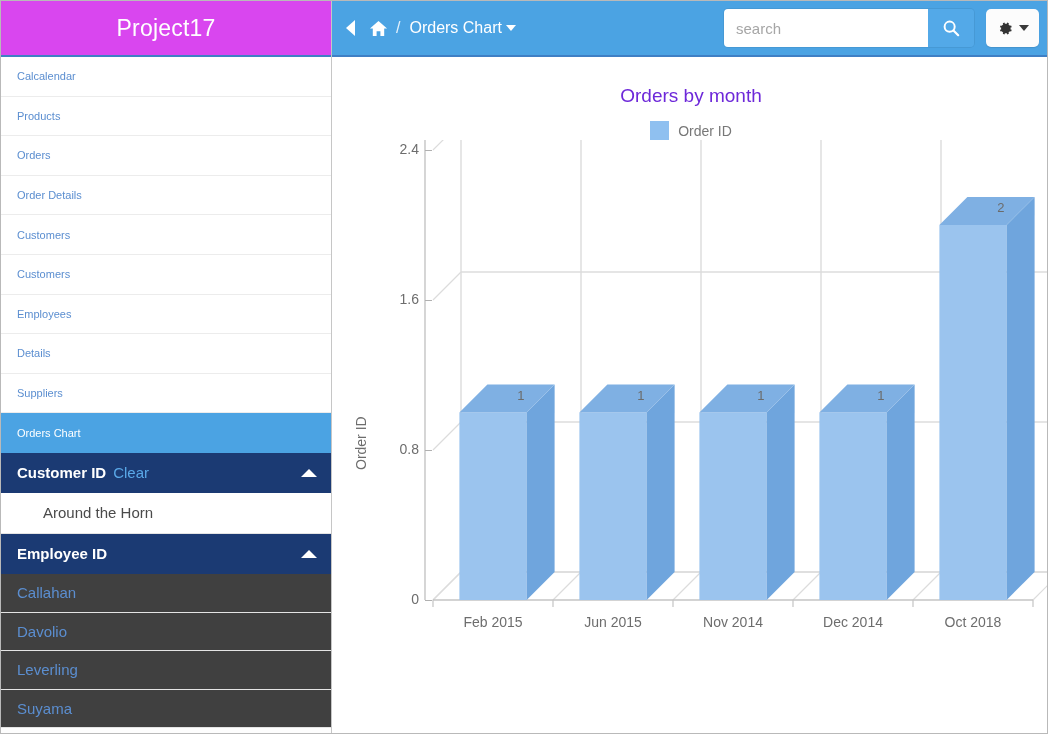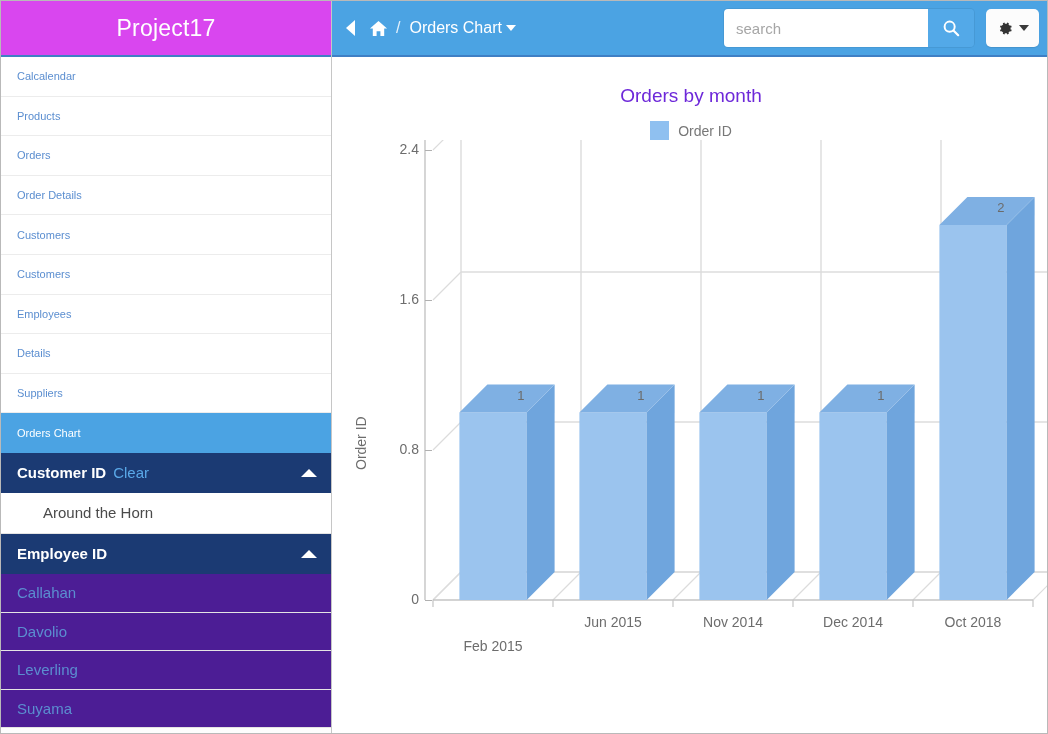--- a/index.html
+++ b/index.html
@@ -80,21 +80,21 @@
     background: #fff;
     border-bottom: 1px solid #e4e4e4;
     cursor: pointer;
   }
   .emp-item {
     height: 38.6px;
     display: flex; align-items: center;
     padding-left: 16px;
     font-size: 15px;
     color: #5b8ed0;
-    background: #4c1d95;
+    background: #404040;
     border-bottom: 1px solid #e4e4e4;
     cursor: pointer;
   }
 
   
   #topbar {
     position: absolute; left: 331px; top: 0;
     width: 717px; height: 56px;
     background: #4ba3e3;
     display: flex; align-items: center;
@@ -378,21 +378,21 @@
       <div id="overlay">
           <div class="ytick-mark" style="left: 92px; top: 460px;"></div>
           <div class="ytick" style="right: 630px; top: 451px;">0</div>
           <div class="ytick-mark" style="left: 92px; top: 310px;"></div>
           <div class="ytick" style="right: 630px; top: 301px;">0.8</div>
           <div class="ytick-mark" style="left: 92px; top: 160px;"></div>
           <div class="ytick" style="right: 630px; top: 151px;">1.6</div>
           <div class="ytick-mark" style="left: 92px; top: 10px;"></div>
           <div class="ytick" style="right: 630px; top: 1px;">2.4</div>
           <div class="bar-value" style="left: 154.4px; top: 247.5px; width: 67.2px;">1</div>
-          <div class="xtick-label" style="left: 100px; top: 498px; width: 120px; text-align: center;">Feb 2015</div>
+          <div class="xtick-label" style="left: 100px; top: 474px; width: 120px; text-align: center;">Feb 2015</div>
           <div class="bar-value" style="left: 274.4px; top: 247.5px; width: 67.2px;">1</div>
           <div class="xtick-label" style="left: 220px; top: 474px; width: 120px;">Jun 2015</div>
           <div class="bar-value" style="left: 394.4px; top: 247.5px; width: 67.2px;">1</div>
           <div class="xtick-label" style="left: 340px; top: 474px; width: 120px;">Nov 2014</div>
           <div class="bar-value" style="left: 514.4px; top: 247.5px; width: 67.2px;">1</div>
           <div class="xtick-label" style="left: 460px; top: 474px; width: 120px;">Dec 2014</div>
           <div class="bar-value" style="left: 634.4px; top: 60px; width: 67.2px;">2</div>
           <div class="xtick-label" style="left: 580px; top: 474px; width: 120px;">Oct 2018</div>
         </div>
     </div>

